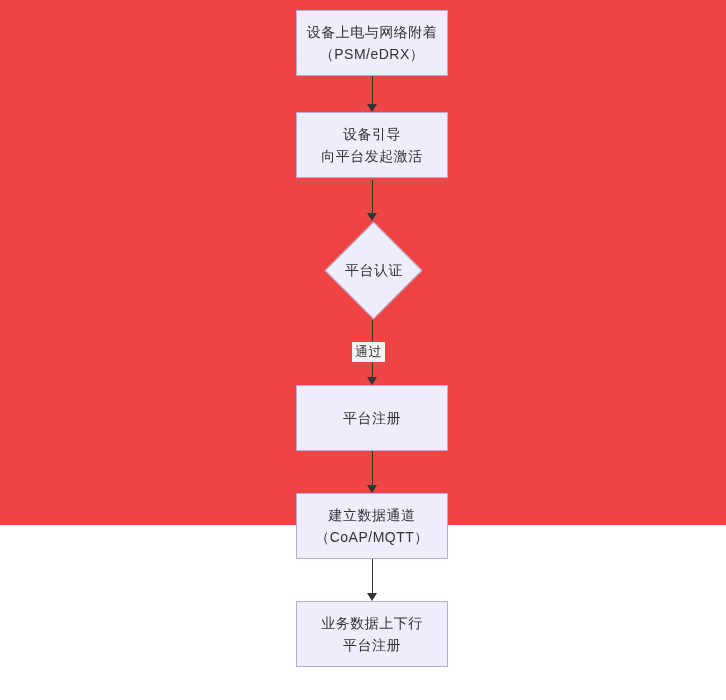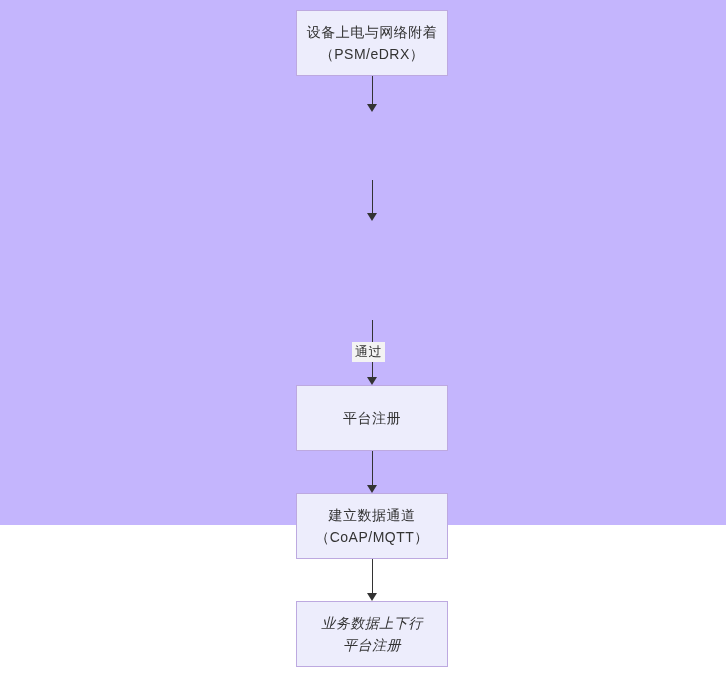--- a/index.html
+++ b/index.html
@@ -12,21 +12,21 @@
     width: 726px;
     height: 700px;
     font-family: "Liberation Sans", "DejaVu Sans", sans-serif;
     color: #333333;
     overflow: hidden;
   }
   #canvas {
     position: relative;
     width: 726px;
     height: 525px;
-    background: #c4b5fd;
+    background: #ef4444;
   }
   
   .node {
     position: absolute;
     box-sizing: border-box;
     display: flex;
     flex-direction: column;
     align-items: center;
     justify-content: center;
     background: #ededfc;
@@ -43,21 +43,21 @@
   
   .proc {
     left: 296px;
     width: 152px;
     height: 66px;
   }
   #node-power-on   { top: 10px;  }
   #node-bootstrap  { top: 112px; }
   #node-register   { top: 385px; gap: 20px; }
   #node-channel    { top: 493px; }
-  #node-dataflow   { top: 601px; font-style: italic; }
+  #node-dataflow   { top: 601px; }
 
   
   .diamond-wrap {
     position: absolute;
     left: 324px;
     top: 221px;
     width: 100px;
     height: 100px;
   }
   .diamond-shape {
@@ -134,24 +134,32 @@
 <div id="canvas">
 
   <div class="node proc" id="node-power-on">
     <span class="line1">设备上电与网络附着</span>
     <span class="line2">（PSM/eDRX）</span>
   </div>
 
   <div class="conn" id="conn-1"></div>
   <div class="arrowhead" id="head-1"></div>
 
+  <div class="node proc" id="node-bootstrap">
+    <span class="line1">设备引导</span>
+    <span class="line2">向平台发起激活</span>
+  </div>
 
   <div class="conn" id="conn-2"></div>
   <div class="arrowhead" id="head-2"></div>
 
+  <div class="diamond-wrap">
+    <div class="diamond-shape"></div>
+    <div class="diamond-label">平台认证</div>
+  </div>
 
   <div class="conn" id="conn-3"></div>
   <div class="edge-label">通过</div>
   <div class="arrowhead" id="head-3"></div>
 
   <div class="node proc" id="node-register">
     <span class="line1">平台注册</span>
   </div>
 
   <div class="conn" id="conn-4"></div>

